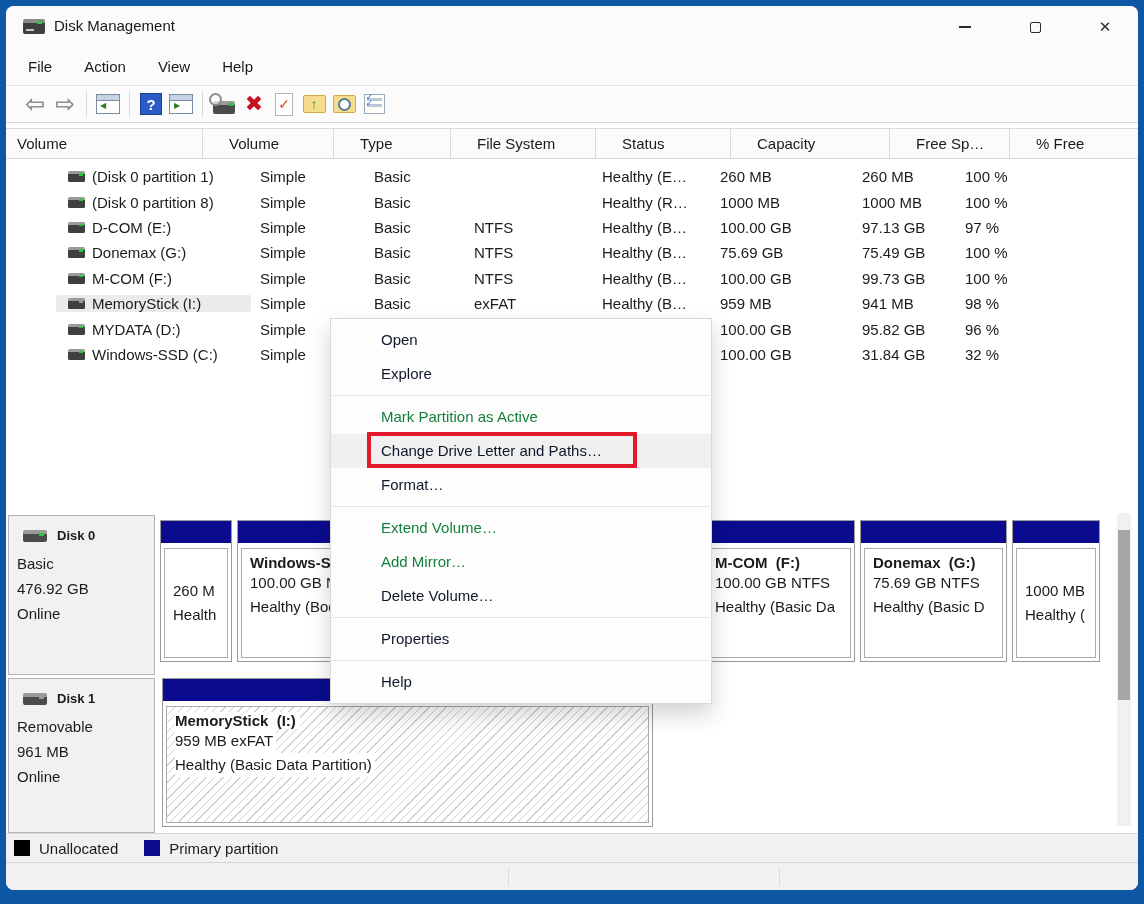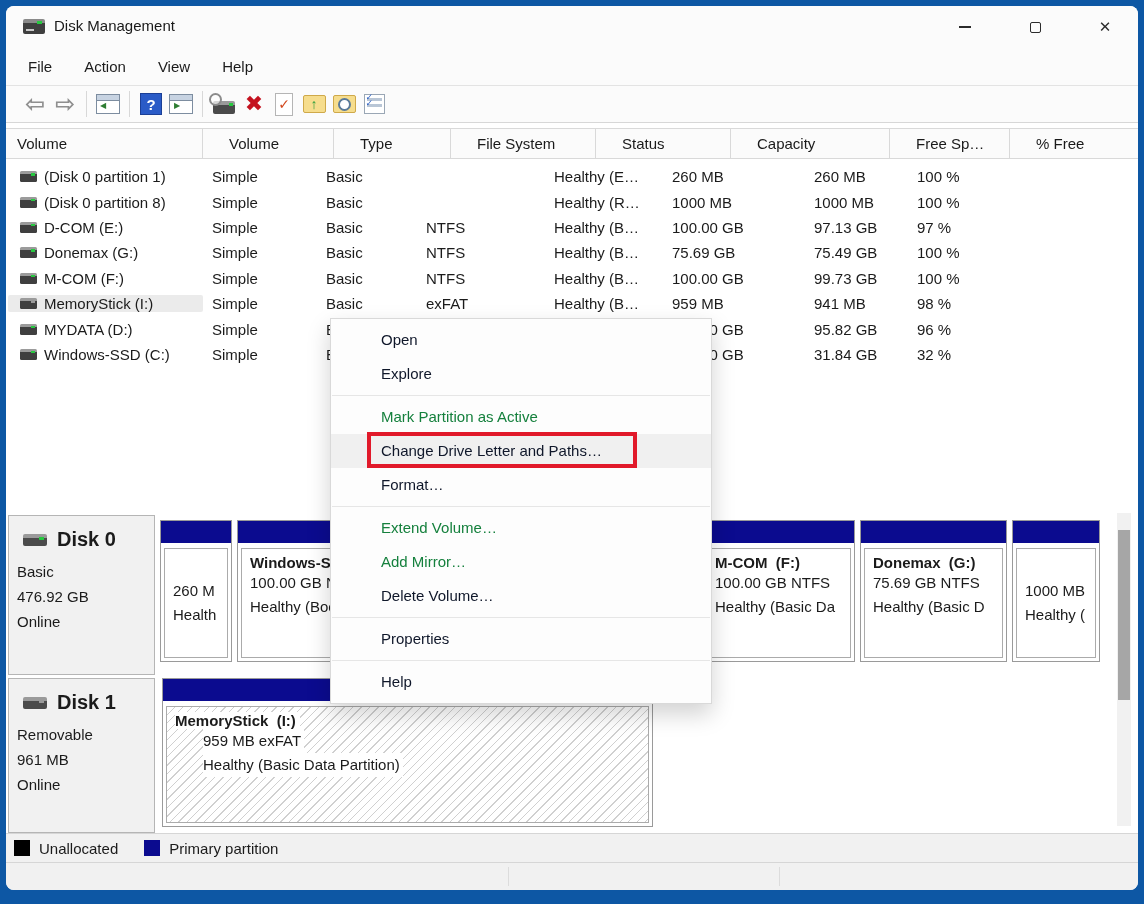--- a/index.html
+++ b/index.html
@@ -53,47 +53,47 @@
   .i-props i { display:block; height:3px; background:#b9c6d6; position:relative; }
   .i-props i::before { content:"\2713"; position:absolute; left:-1px; top:-6px; font-size:9px; color:#2f62c4; font-style:normal; }
 
   
   .listview { position:absolute; left:0; top:117px; width:100%; height:383px; background:#fff; }
   .lgrid { display:grid; grid-template-columns:195px 114px 100px 128px 118px 142px 103px 132px auto; padding-left:2px; }
   .lv-header { position:absolute; left:0; top:5px; width:100%; height:31px; background:#fbfbfb;
                border-top:1px solid #d9d9d9; border-bottom:1px solid #d9d9d9;gap:17px; }
   .lv-header .hc { display:flex; align-items:center; padding-left:9px; border-right:1px solid #d9d9d9; color:#1a1a1a; }
   .lv-rows { position:absolute; left:0; top:41px; width:100%; }
-  .lrow { height:25.4px; align-items:center; }
+  .lrow { height:25.4px; align-items:center;margin-left:48px; }
   .lrow > div { padding-left:9px; overflow:hidden; white-space:nowrap; }
   .vcell { display:flex; align-items:center; gap:7px; padding-left:12px !important; }
   .vcell.hl { background:#ebebeb; border-radius:2px; }
   .drive-ic { flex:0 0 17px; width:17px; height:11px; background:linear-gradient(#9b9b9b 0 3px,#3f3f3f 3px 100%); border-radius:1.5px; position:relative; }
   .drive-ic::after { content:""; position:absolute; right:2px; top:2px; width:4px; height:2.5px; background:#27c840; }
   .drive-ic.gray::after { background:#9b9b9b; }
 
   
   .graphview { position:absolute; left:0; top:500px; width:100%; height:327px; background:#fff; }
   .diskpanel { position:absolute; left:2px; width:147px; background:#f1f1f1; border:1px solid #b5b5b5; padding:12px 8px 0 8px; }
   .dp0 { top:9px; height:160px; } .dp1 { top:172px; height:155px; }
   .diskhead { display:flex; align-items:center; gap:10px; margin-bottom:8px; padding-left:6px; }
   .dicon { width:24px; height:12px; background:linear-gradient(#9a9a9a 0 4px,#4b4b4b 4px 100%); border-radius:2px; position:relative; }
   .dicon::after { content:""; position:absolute; right:3px; top:3px; width:5px; height:3px; background:#27c840; }
   .dicon.nodot::after { background:#9a9a9a; }
-  .diskname { font-weight:bold; font-size:20px; }
+  .diskname { font-weight:bold; font-size:13px; }
   .diskpanel .dl { line-height:25px; }
 
   .pblock { position:absolute; border:1px solid #9a9a9a; background:#fff; }
   .pbar { height:22px; background:#0b0b8f; }
   .pbody { position:absolute; left:3px; right:3px; top:27px; bottom:3px; border:1px solid #ababab; background:#fff; padding:5px 8px; overflow:hidden; white-space:nowrap; }
   .pbody.center { display:flex; flex-direction:column; justify-content:center; }
   .pt { font-weight:bold; white-space:pre; }
   .pl { line-height:24px; }
   .pbody.hatch { background:repeating-linear-gradient(135deg,#ffffff 0 5px,#d0d0d0 5px 6px); }
-  .pbody.hatch span { background:#fff; display:table; padding:0 3px 0 0; line-height:24px;margin-left:28px; }
+  .pbody.hatch span { background:#fff; display:table; padding:0 3px 0 0; line-height:24px; }
   .pbody.hatch .pt { display:table; background:#fff; padding-right:4px; }
 
   .vscroll { position:absolute; right:7px; top:7px; width:14px; height:313px; background:#f1f1f1; }
   .vthumb { position:absolute; left:1px; right:1px; top:17px; height:170px; background:#a6a6a6; }
 
   
   .legendbar { position:absolute; left:0; top:827px; width:100%; height:29px; background:#f1f1f1; border-top:1px solid #d6d6d6; display:flex; align-items:center; padding-left:8px; gap:26px; }
   .litem { display:flex; align-items:center; gap:9px; }
   .swatch { width:16px; height:16px; }
   .statusbar { position:absolute; left:0; top:856px; width:100%; height:28px; background:#f1f1f1; border-top:1px solid #d6d6d6; }

